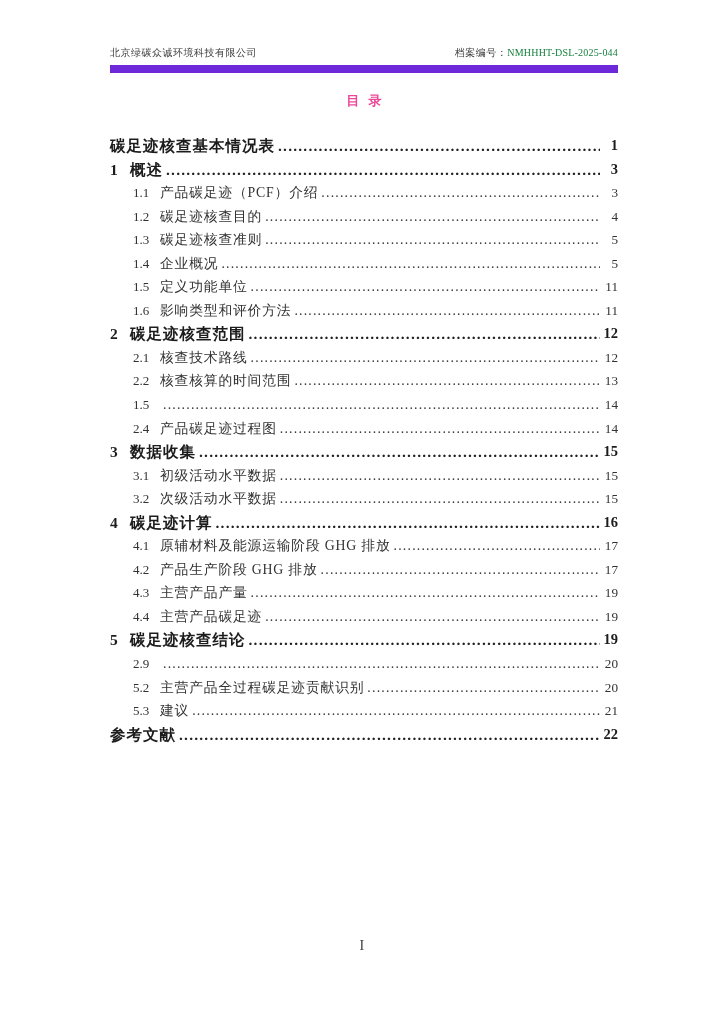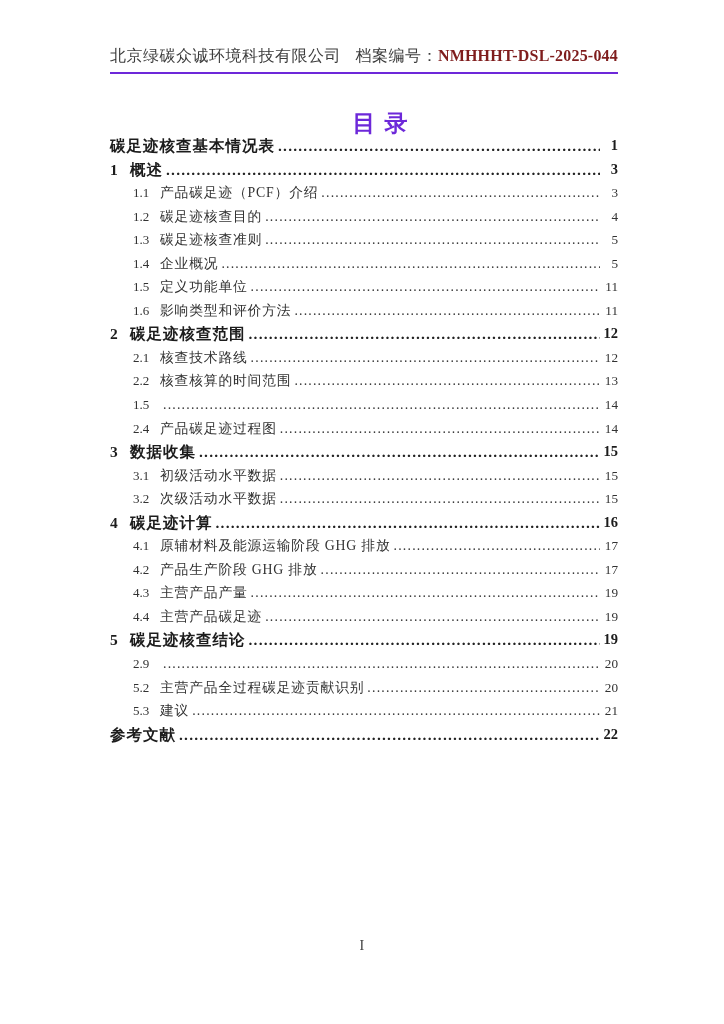--- a/index.html
+++ b/index.html
@@ -19,45 +19,45 @@
 
   
   .doc-header {
     position: absolute;
     top: 46px;
     left: 110px;
     width: 508px;
     display: flex;
     justify-content: space-between;
     align-items: flex-end;
-    font-size: 16px;
+    font-size: 10px;
     letter-spacing: 0.5px;
     color: #3c3c3c;
     padding-bottom: 5px;
-    border-bottom: 2px solid #6d28d9;
+    border-bottom: 8px solid #6d28d9;
   }
   .doc-header .code {
-    font-weight: bold;
+    font-weight: normal;
     letter-spacing: 0.2px;
-    color: #7f1d1d;
+    color: #15803d;
   }
 
   
   .toc-title {
     position: absolute;
     top: 92px;
     left: 110px;
     width: 508px;
-    margin: 16px;
+    margin: 0;
     text-align: center;
-    font-size: 23px;
+    font-size: 13px;
     font-weight: bold;
     letter-spacing: 9px;
     text-indent: 9px; 
-    color: #6d28d9;
+    color: #ec4899;
   }
 
   
   .toc {
     position: absolute;
     top: 134px;
     left: 110px;
     width: 508px;
   }
   .toc-row {

